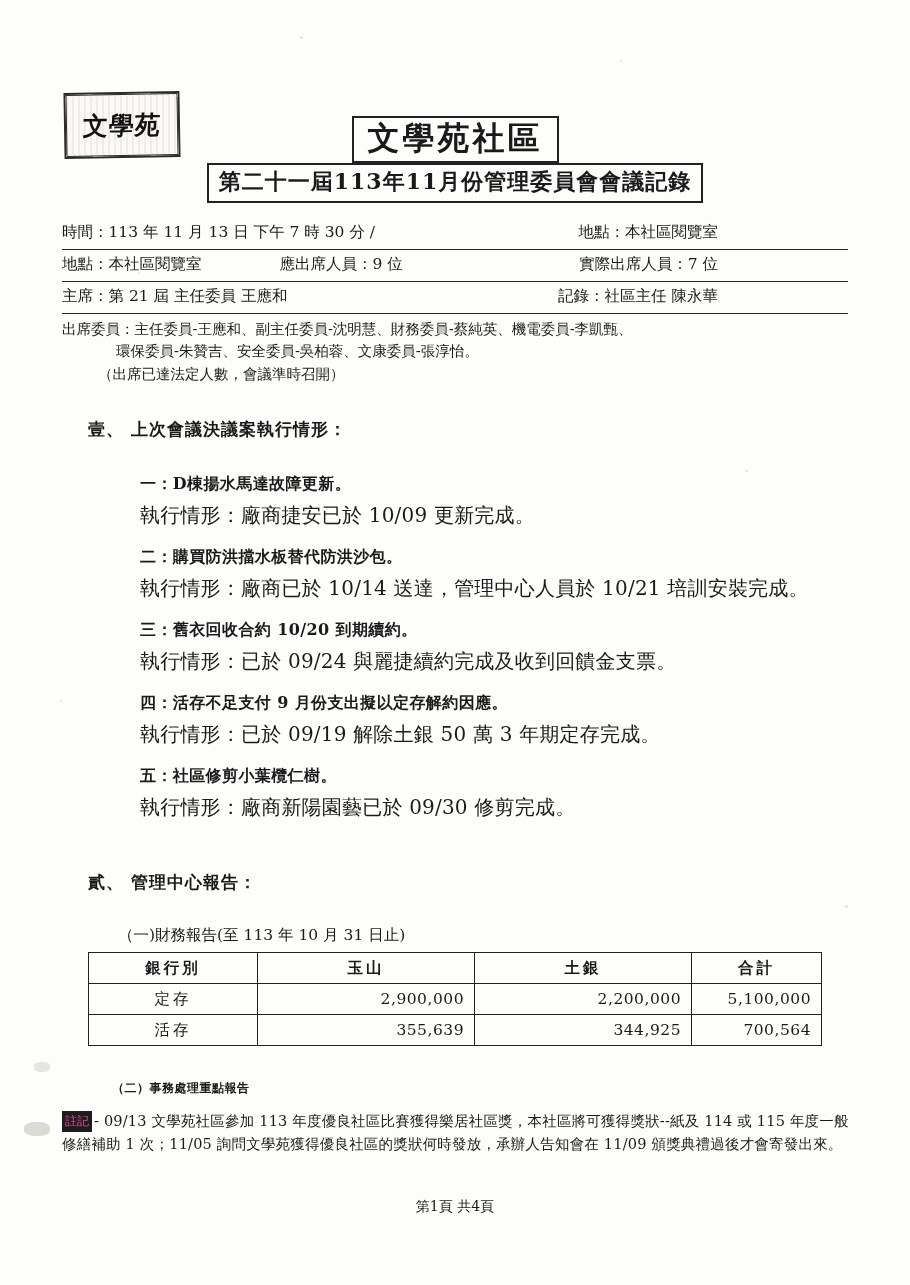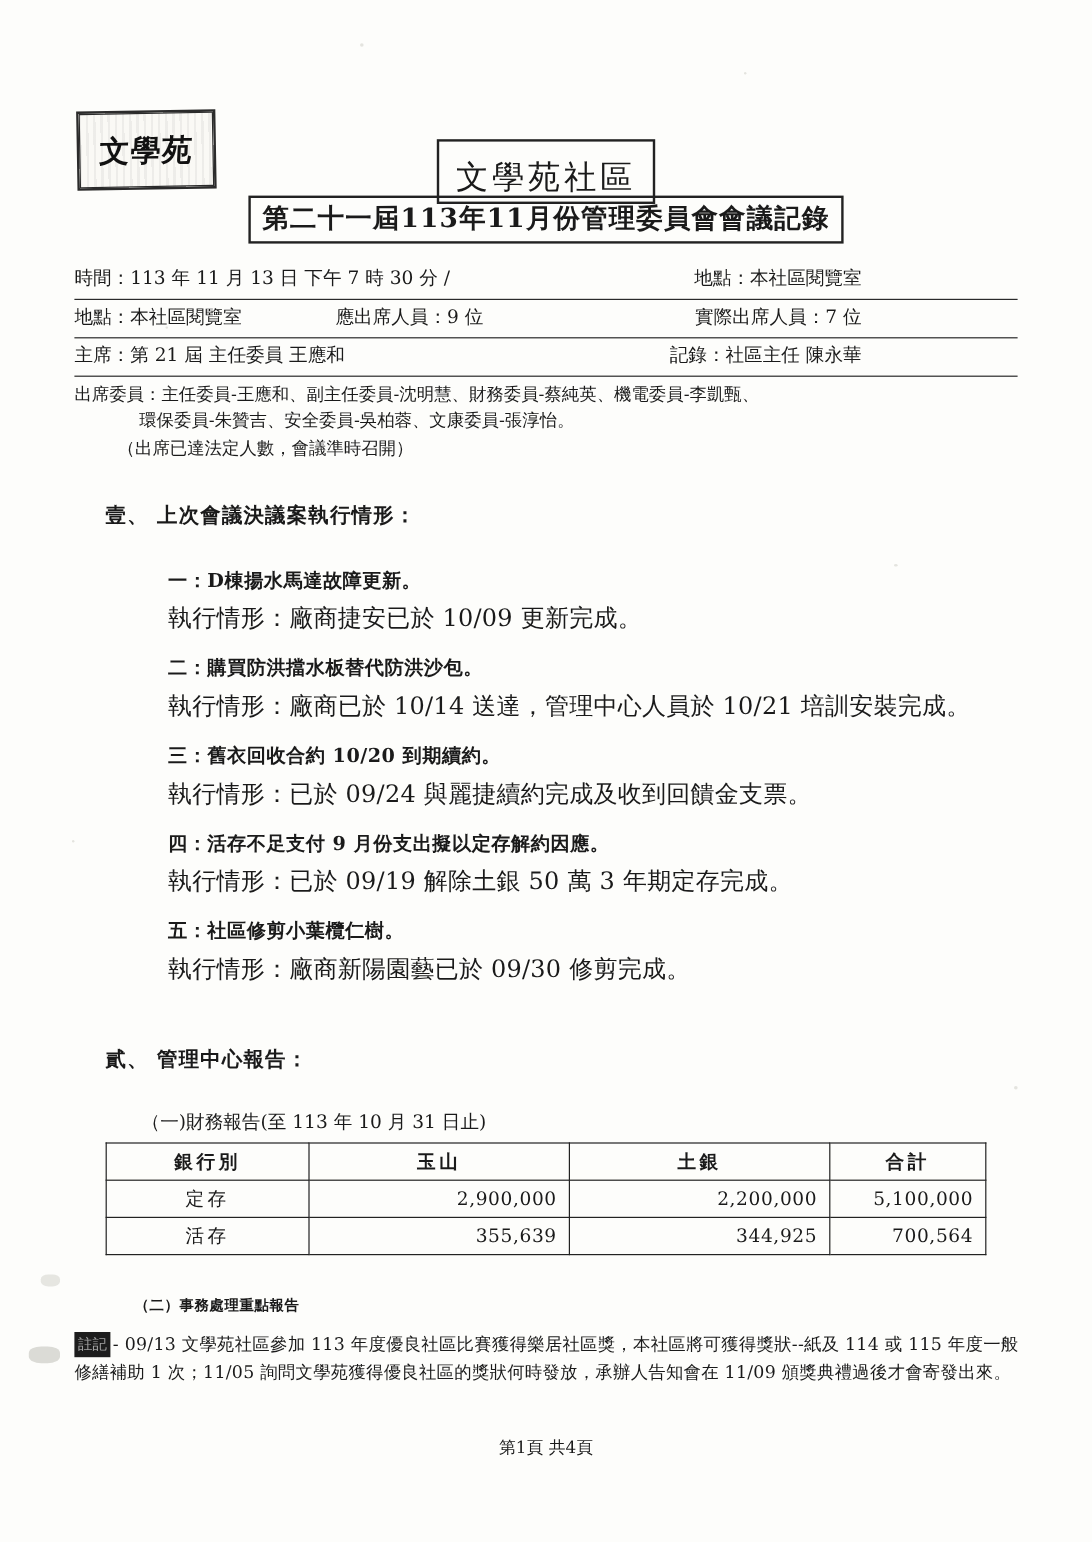--- a/index.html
+++ b/index.html
@@ -55,23 +55,23 @@
   .doc-title-wrap {
     position: absolute;
     left: 0;
     right: 0;
     top: 116px;
     text-align: center;
   }
   .doc-title {
     display: inline-block;
     border: 2px solid #222;
-    padding: 15px 14px 4px 14px;
-    font-size: 27px;
-    font-weight: normal;
+    padding: 2px 14px 4px 14px;
+    font-size: 32px;
+    font-weight: bold;
     letter-spacing: 3px;
     line-height: 1.15;
   }
   .doc-subtitle-wrap {
     position: absolute;
     left: 0;
     right: 0;
     top: 163px;
     text-align: center;
   }
@@ -189,21 +189,21 @@
     left: 62px;
     top: 1110px;
     width: 790px;
     font-size: 14.5px;
     line-height: 1.62;
     letter-spacing: .2px;
   }
   .note-badge {
     display: inline-block;
     background: #1d1d1d;
-    color: #a3a3a3;
+    color: #ec4899;
     font-size: 12px;
     padding: 1px 3px;
     margin-right: 2px;
     vertical-align: 1px;
     letter-spacing: 0;
   }
   .footer {
     position: absolute;
     left: 0; right: 0;
     top: 1198px;

